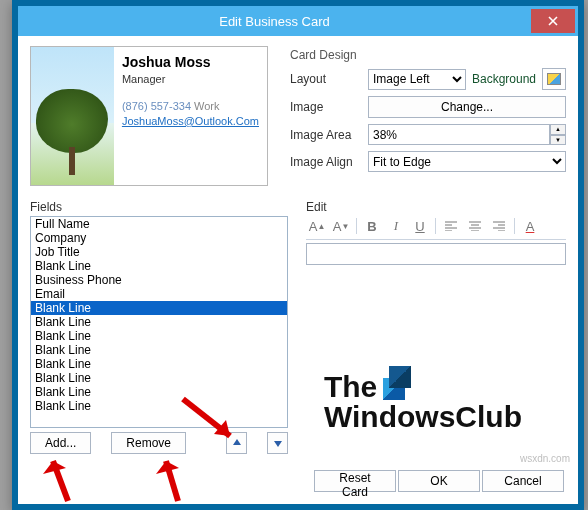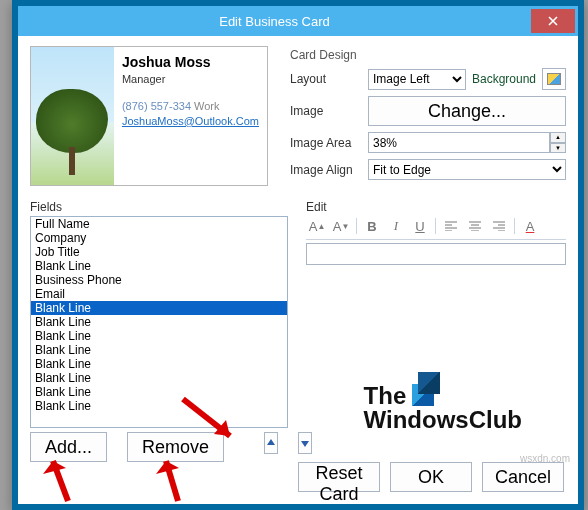--- a/index.html
+++ b/index.html
@@ -25,21 +25,21 @@
   .pv-email { color: #1f6fc4; text-decoration: underline; }
 
   
   .card-design { border: none; padding: 2px 0 0 4px; flex: 1; }
   .cd-head { font-size: 12px; color: #555; margin-bottom: 6px; }
   .row { display: flex; align-items: center; gap: 6px; margin-bottom: 6px; font-size: 12px; }
   .row label { width: 72px; color: #333; }
   select.cd { flex: 1; height: 21px; font-size: 12px; border: 1px solid #aab5c4; background: #fff; }
   .bg-btn { width: 24px; height: 22px; border: 1px solid #aab5c4; display: flex; align-items: center; justify-content: center; background: #fefefe; cursor: pointer; }
   .bg-swatch { width: 14px; height: 12px; background: linear-gradient(135deg,#f8d34a 0 50%,#4aa3e0 50% 100%); border: 1px solid #888; }
-  .btn { height: 30px; font-size: 18px; border: 1px solid #aab5c4; background: #fdfdfd; cursor: pointer; padding: 0 10px; }
+  .btn { height: 22px; font-size: 12px; border: 1px solid #aab5c4; background: #fdfdfd; cursor: pointer; padding: 0 10px; }
   .spin-wrap { display: flex; flex: 1; }
   .spin-input { flex: 1; height: 21px; border: 1px solid #aab5c4; font-size: 12px; padding: 0 4px; }
   .spinners { display: flex; flex-direction: column; }
   .sp { width: 16px; height: 10.5px; border: 1px solid #aab5c4; background: #f3f3f3; font-size: 6px; line-height: 8px; text-align: center; cursor: pointer; }
 
   
   .fields-section { width: 258px; margin-top: 14px; }
   .sec-title { font-size: 12px; color: #333; margin-bottom: 2px; }
   .fields-list { width: 100%; height: 212px; border: 1px solid #9fb4c9; overflow: auto; font-size: 12px; }
   .field-item { height: 14px; line-height: 14px; padding: 0 4px; white-space: nowrap; cursor: pointer; }
@@ -47,27 +47,27 @@
   .field-btns { display: flex; gap: 20px; margin-top: 4px; }
   .field-btns .btn { padding: 0 14px; }
   .ico-btn { width: 24px; height: 22px; border: 1px solid #aab5c4; background: #fdfdfd; display: flex; align-items: center; justify-content: center; cursor: pointer; }
 
   
   .edit-section { flex: 1; margin-top: 14px; }
   .toolbar { display: flex; gap: 2px; align-items: center; border-bottom: 1px solid #cbd4e0; padding-bottom: 3px; }
   .tbtn { width: 22px; height: 20px; display: flex; align-items: center; justify-content: center; font-size: 13px; color: #777; cursor: default; }
   .divider { width: 1px; height: 16px; background: #cbd4e0; margin: 0 2px; }
   .edit-input { width: 100%; height: 22px; margin-top: 3px; border: 1px solid #aab5c4; font-size: 12px; padding: 0 4px; color: #888; }
-  .logo-area { position: absolute; right: 56px; bottom: 72px; display: flex; flex-direction: column; line-height: 1; font-weight: 900; font-family: Georgia, 'Times New Roman', serif; font-size: 24px; color: #111; }
+  .logo-area { position: absolute; right: 56px; bottom: 72px; display: flex; flex-direction: column; line-height: 1; font-weight: 900; font-family: Georgia, 'Times New Roman', serif; font-size: 30px; color: #111; }
   .logo-top { display: flex; align-items: flex-end; gap: 6px; }
   .logo-sq { width: 22px; height: 22px; }
   .sq1 { background: linear-gradient(135deg,#2aa0e0 0 50%,#0b5aa6 50% 100%); }
   .sq2 { background: linear-gradient(135deg,#14588f 0 50%,#0a3d63 50% 100%); margin-left: -4px; margin-top: -4px; }
 
-  .bottom-buttons { position: absolute; right: 14px; bottom: 12px; display: flex; gap: 10px; margin-left: 44px; }
+  .bottom-buttons { position: absolute; right: 14px; bottom: 12px; display: flex; gap: 2px; margin-left: 44px; }
   .bottom-buttons .btn { width: 82px; }
 
   
   .arrow { position: absolute; pointer-events: none; }
   .arrow-head { fill: #d90000; }
   .arrow-line { stroke: #d90000; stroke-width: 6; }
 
   .watermark { position: absolute; right: 8px; bottom: 40px; font-size: 10px; color: #bfbfbf; }
 </style>
 </head>

